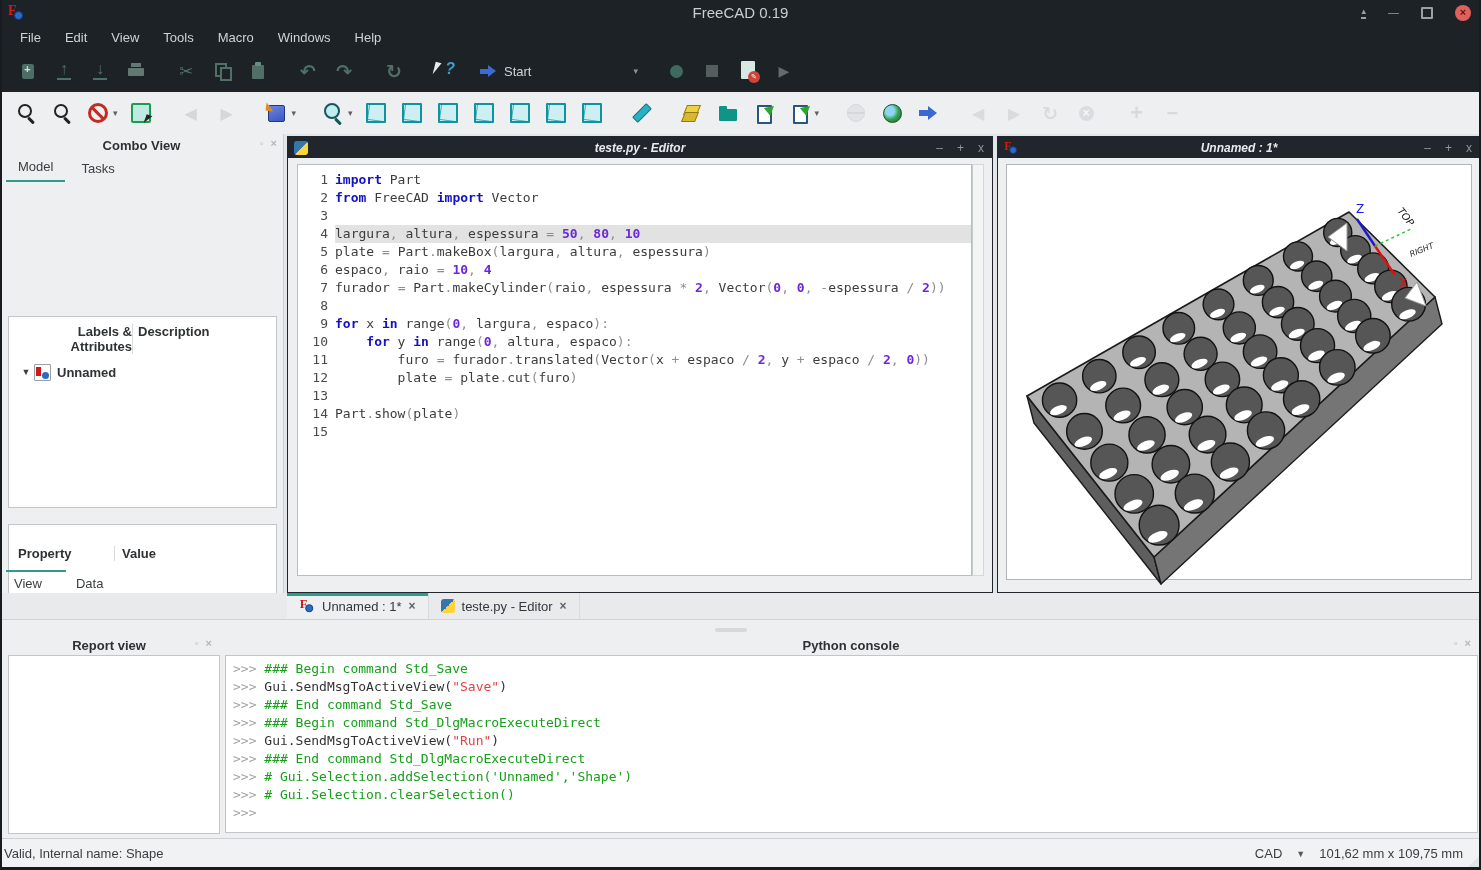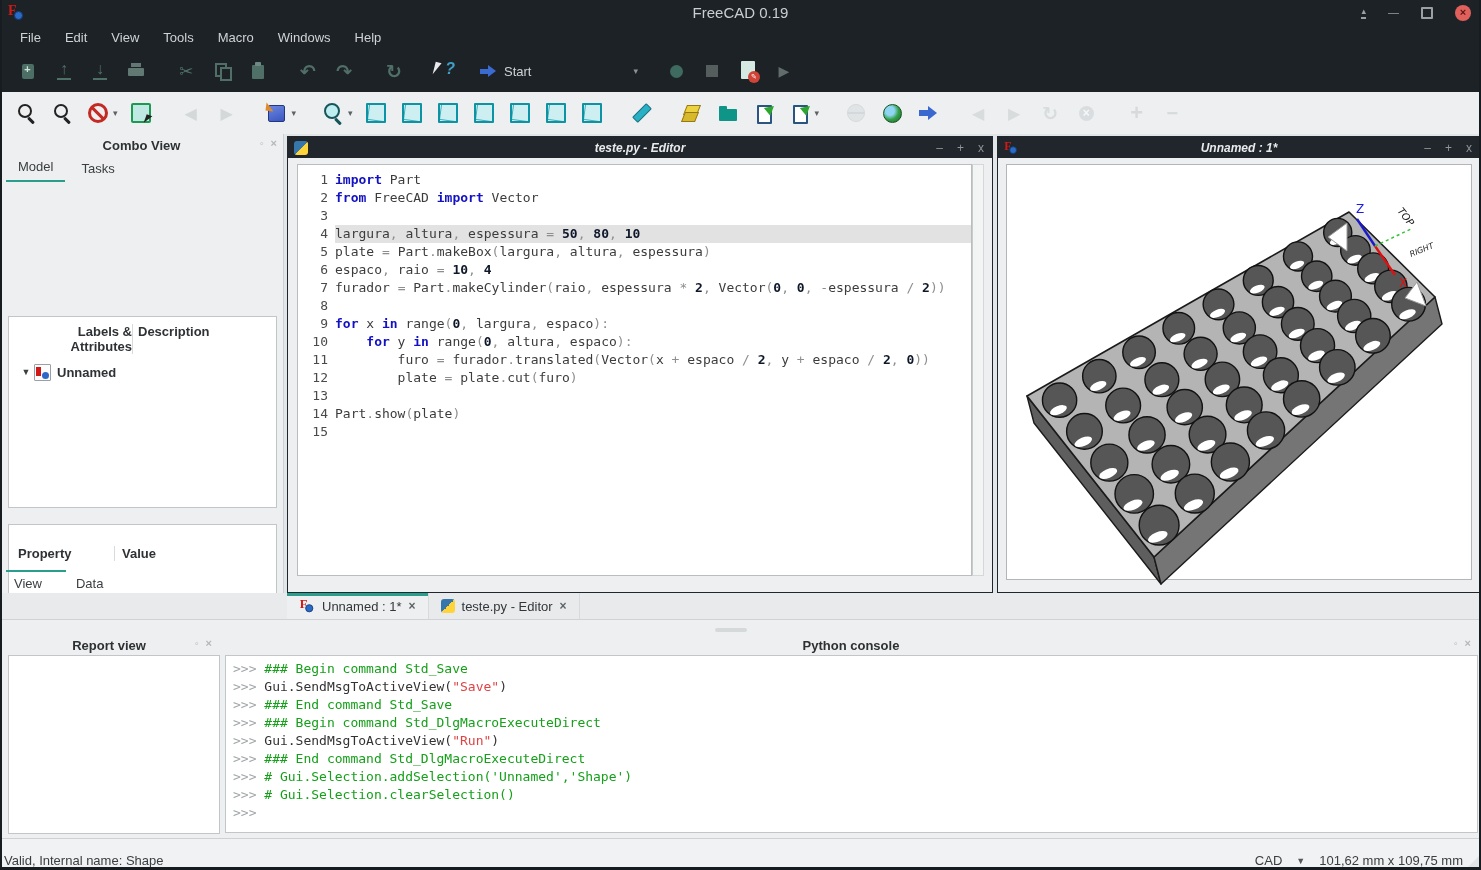--- a/index.html
+++ b/index.html
@@ -136,21 +136,21 @@
   .py-ico{width:14px;height:14px;border-radius:3px;margin-left:6px;background:linear-gradient(135deg,#3776ab 50%,#ffd43b 50%);z-index:3;}
   .editor{left:287px;top:136px;width:706px;height:457px;}
   .code-area{position:absolute;left:9px;top:27px;right:20px;bottom:16px;background:#fff;border:1px solid #b9bdbf;overflow:hidden;
              font-family:"DejaVu Sans Mono","Liberation Mono",monospace;font-size:13px;line-height:18px;}
   .vscroll{position:absolute;right:8px;top:27px;bottom:16px;width:10px;background:#f3f4f4;border:1px solid #d5d8d9;border-left:1px solid #c8cbcc;}
   .cline{display:flex;white-space:pre;}
   .cline.hl .ltext{background:#e2e2e2;flex:1;}
   .lnum{width:30px;text-align:right;padding-right:7px;color:#4a4a4a;flex:none;}
   .ltext{color:#3c3c3c;}
   .tk-k{color:#1212c4;font-weight:bold;}
-  .tk-n{color:#0f172a;font-weight:bold;}
+  .tk-n{color:#6d28d9;font-weight:bold;}
   .tk-v{color:#3c3c3c;}
   .tk-o{color:#8e8e8e;}
   .view3d{left:997px;top:136px;width:484px;height:457px;}
   .viewport{position:absolute;left:8px;top:27px;right:8px;bottom:12px;background:#fff;border:1px solid #b2b6b8;}
   .viewport svg{position:absolute;left:0;top:0;}
 
   
   .dtabs{position:absolute;left:0;top:593px;width:100%;height:27px;background:#e8eaec;border-bottom:1px solid #d0d3d5;display:flex;padding-left:287px;box-sizing:border-box;}
   .dtab{display:flex;align-items:center;gap:7px;padding:0 12px;font-size:13px;color:#33373a;border-right:1px solid #d8dbdd;position:relative;}
   .dtab.active{background:#edeff0;}
@@ -166,21 +166,21 @@
   .rv-box{position:absolute;left:8px;top:35px;width:210px;height:177px;background:#fff;border:1px solid #c2c6c8;}
   .pc-box{position:absolute;left:225px;top:35px;right:3px;height:178px;background:#fff;border:1px solid #c2c6c8;
           font-family:"DejaVu Sans Mono","Liberation Mono",monospace;font-size:13px;line-height:18px;padding:4px 0 0 7px;box-sizing:border-box;}
   .con-line{white-space:pre;}
   .tk-pr{color:#a3a7a9;}
   .tk-g{color:#16a01a;}
   .tk-t{color:#333;}
   .tk-s{color:#e04343;}
 
   
-  .statusbar{position:absolute;left:0;top:838px;width:100%;height:29px;background:#f1f2f3;border-top:1px solid #cdd1d3;display:flex;align-items:flex-end;font-size:13px;color:#3a3e40;}
+  .statusbar{position:absolute;left:0;top:838px;width:100%;height:29px;background:#f1f2f3;border-top:1px solid #cdd1d3;display:flex;align-items:center;font-size:13px;color:#3a3e40;}
   .sb-left{margin-left:4px;}
   .sb-right{position:absolute;right:18px;display:flex;align-items:center;gap:14px;}
   .sb-caret{font-size:9px;color:#55595c;}
   .sb-grip{position:absolute;right:0;bottom:0;width:0;height:0;border-bottom:14px solid #e2e4e6;border-left:14px solid transparent;}
 </style>
 </head>
 <body>
 
 <div class="app">
   <div class="edge l"></div>

